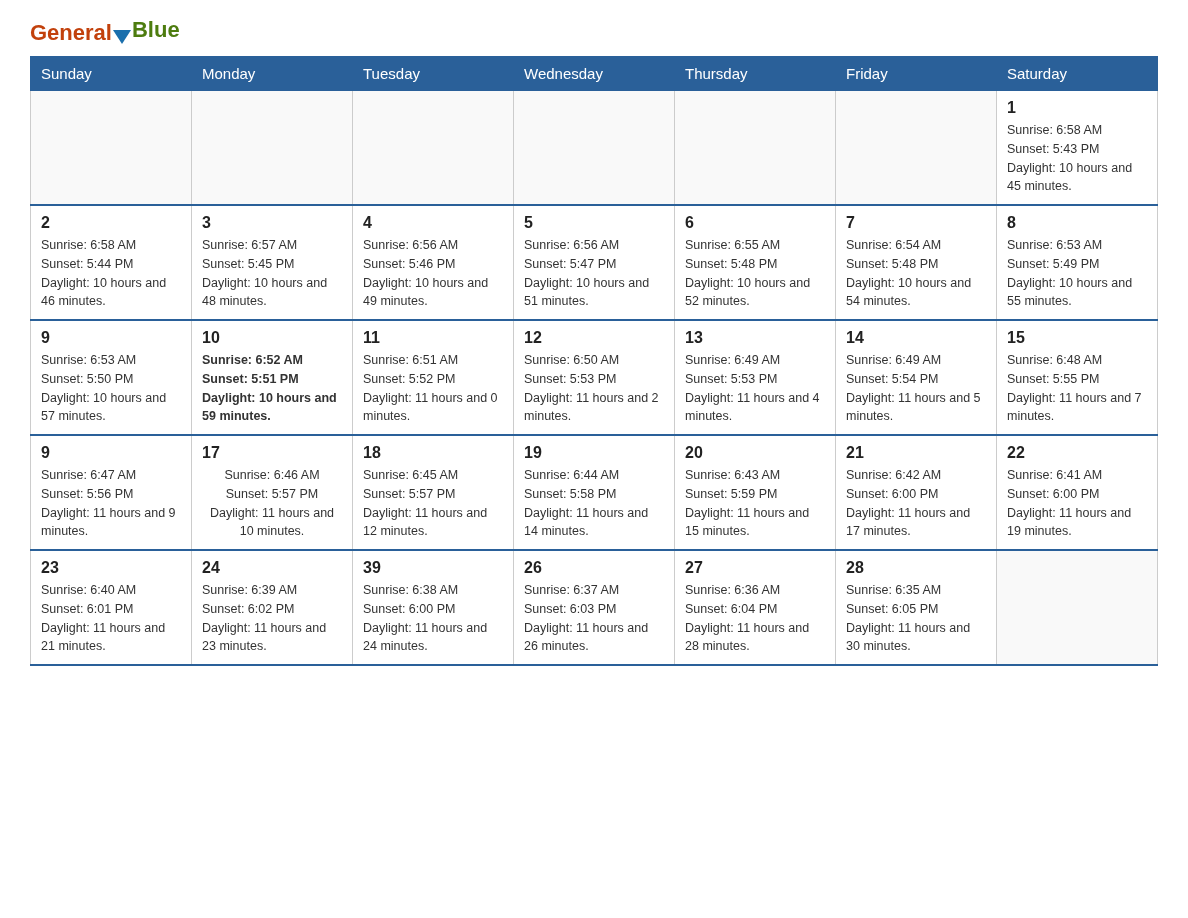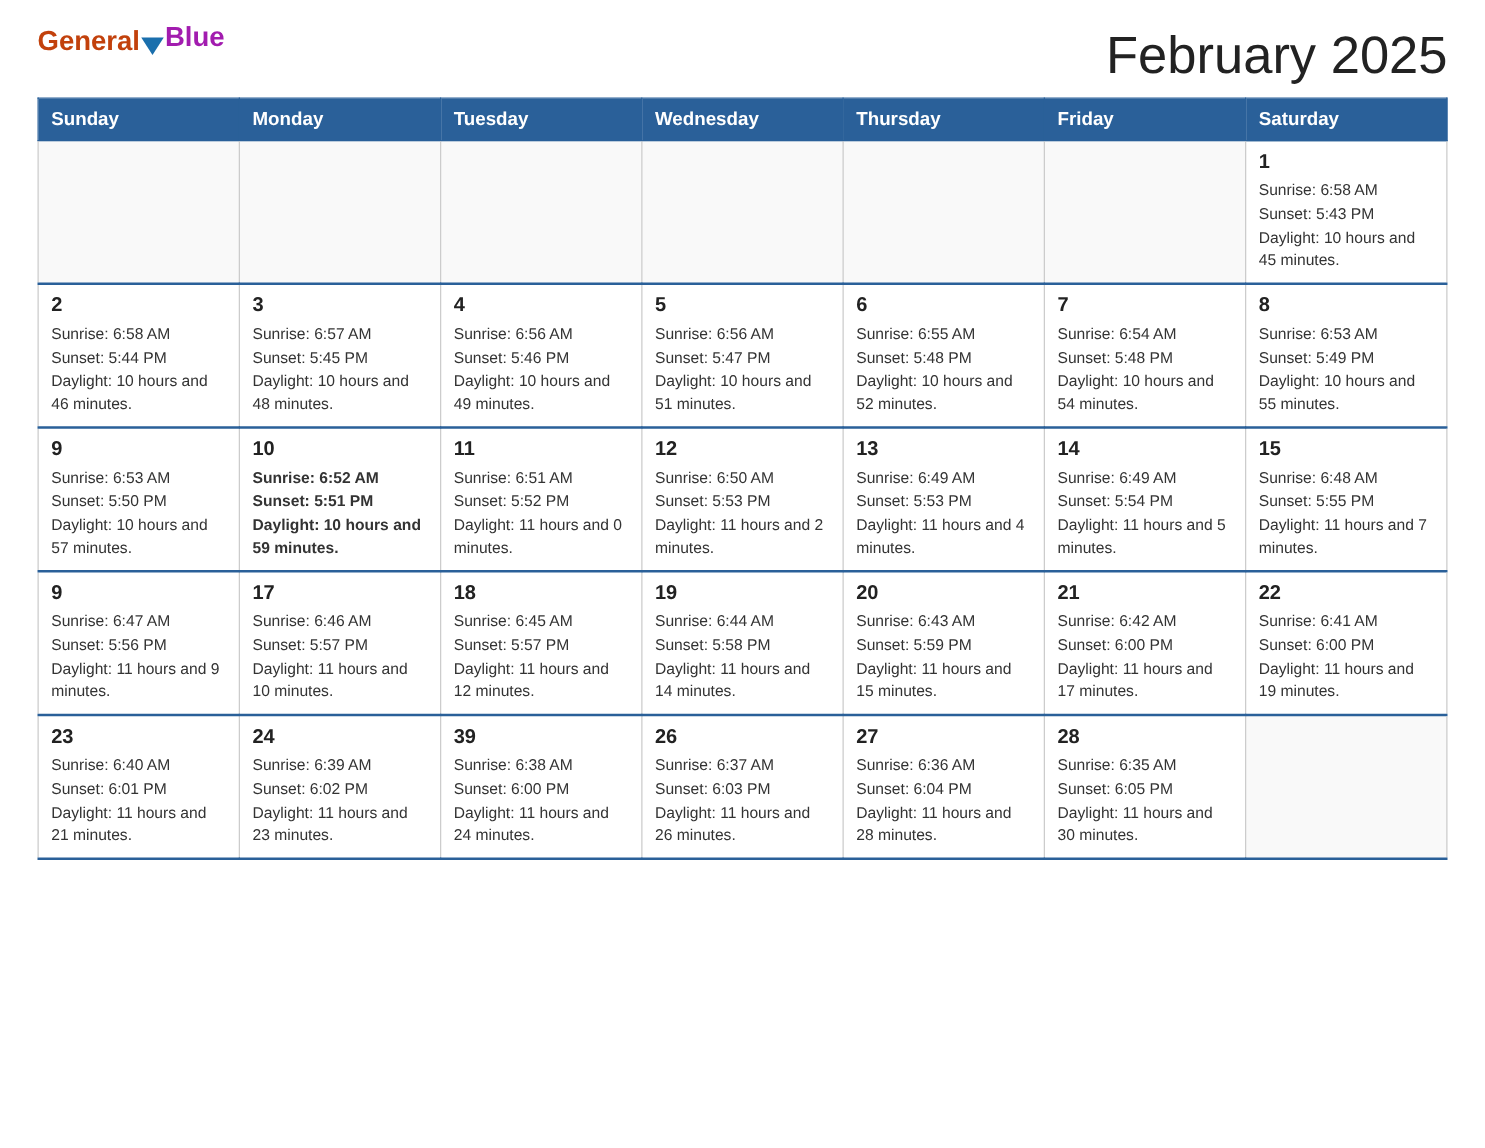--- a/index.html
+++ b/index.html
@@ -36,21 +36,21 @@
     .calendar {
       width: 100%;
       border-collapse: collapse;
       margin-top: 10px;
     }
     .calendar thead th {
       background-color: #2a6099;
       color: #fff;
       padding: 8px 10px;
       font-size: 15px;
-      font-weight: bold;
+      font-weight: normal;
       text-align: left;
       border: 1px solid #2a6099;
     }
     .calendar tbody td {
       vertical-align: top;
       padding: 8px 10px;
       border: 1px solid #ccc;
       width: 14.28%;
       min-height: 100px;
       font-size: 13px;
@@ -75,24 +75,23 @@
     }
   </style>
 </head>
 <body>
 
 <div class="header">
   <div class="logo">
     <span style="font-size:22px; font-weight:bold; color:#c2410c;">General</span>
     <span style="display:inline-block; width:0; height:0; border-left:9px solid transparent; border-right:9px solid transparent; border-top:14px solid #1a6fad; margin:0 1px; position:relative; top:4px;"></span>
     <br>
-    <span style="font-size:22px; font-weight:bold; color:#a21caf; display:block; margin-top:-6px; margin-left:0;">Blue</span>
+    <span style="font-size:22px; font-weight:bold; color:#4d7c0f; display:block; margin-top:-6px; margin-left:0;">Blue</span>
   </div>
   <div class="title-section">
-    <div class="month-title">February 2025</div>
   </div>
 </div>
 
 <table class="calendar">
   <thead>
     <tr>
     <th>Sunday</th>
         <th>Monday</th>
         <th>Tuesday</th>
         <th>Wednesday</th>
@@ -206,21 +205,21 @@
       </tr>
       <tr>
         <td>
           <div class="day-number">9</div>
           <div class="day-info" style="white-space: pre-line;">Sunrise: 6:47 AM
 Sunset: 5:56 PM
 Daylight: 11 hours and 9 minutes.</div>
         </td>
         <td>
           <div class="day-number">17</div>
-          <div class="day-info" style="white-space: pre-line;">Sunrise: 6:46 AM
+          <div class="day-info" style="white-space: pre-line; text-align: center;">Sunrise: 6:46 AM
 Sunset: 5:57 PM
 Daylight: 11 hours and 10 minutes.</div>
         </td>
         <td>
           <div class="day-number">18</div>
           <div class="day-info" style="white-space: pre-line;">Sunrise: 6:45 AM
 Sunset: 5:57 PM
 Daylight: 11 hours and 12 minutes.</div>
         </td>
         <td>

